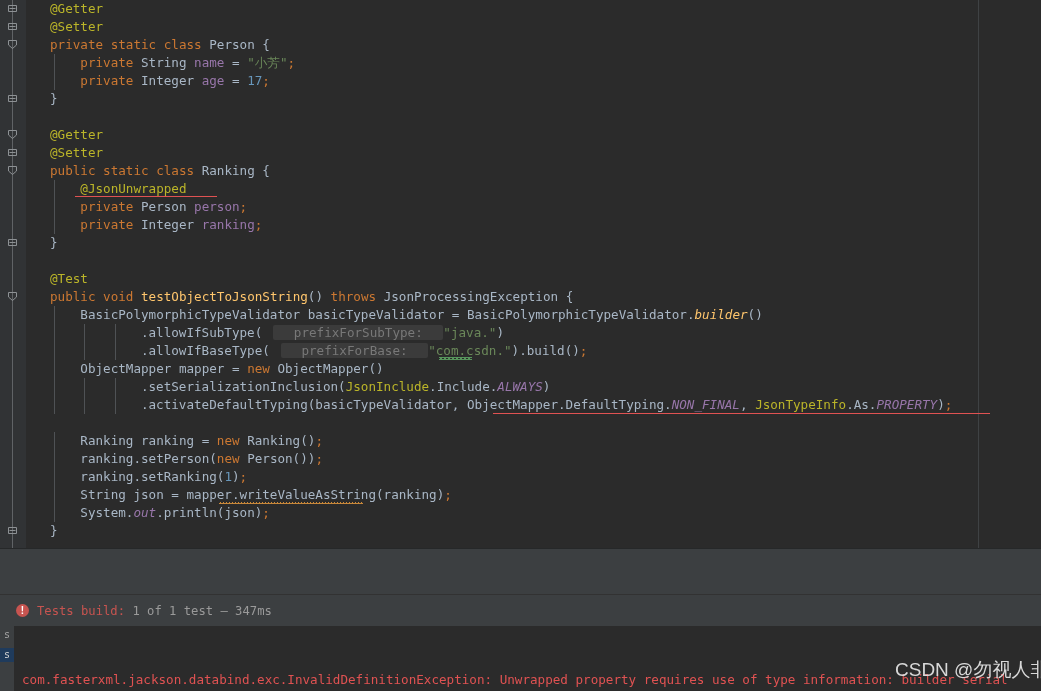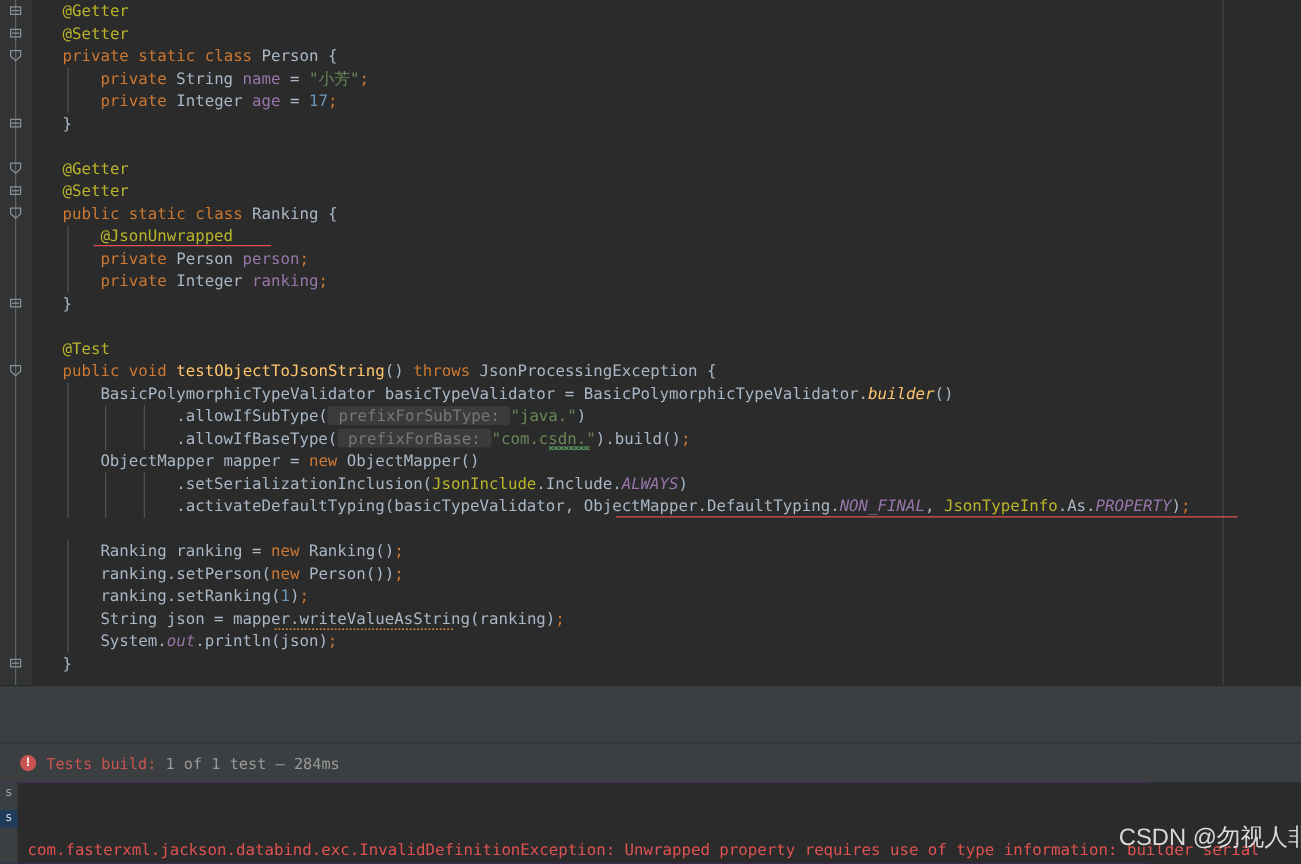--- a/index.html
+++ b/index.html
@@ -10,21 +10,21 @@
   body {
     width: 1041px;
     height: 691px;
     overflow: hidden;
     font-family: "DejaVu Sans Mono", "Liberation Mono", monospace;
   }
   .ide {
     position: relative;
     width: 920px;
     height: 691px;
-    background: #6d28d9;
+    background: #0c4a6e;
   }
 
   
   .editor {
     position: absolute;
     left: 0; top: 0;
     width: 1041px;
     height: 548px;
     background: #2b2b2b;
     overflow: hidden;
@@ -92,21 +92,21 @@
   
   .kw   { color: #cc7832; }
   .ann  { color: #bbb529; }
   .cls  { color: #a9b7c6; }
   .fld  { color: #9876aa; }
   .mth  { color: #ffc66d; }
   .str  { color: #6a8759; }
   .num  { color: #6897bb; }
   .sfld { color: #9876aa; font-style: italic; }
   .sm   { color: #ffc66d; font-style: italic; }
-  .hint { color: #787878; background: #3b3b3b; border-radius: 2px; padding: 0 1px; }
+  .hint { color: #787878; background: #3b3b3b; border-radius: 2px; padding: 0 13px; margin-left: 11px; }
   .punct{ color: #a9b7c6; }
   .semi { color: #cc7832; }
 
   
   .err-underline {
     position: absolute;
     height: 1px;
     background: #e05252;
   }
   
@@ -281,21 +281,21 @@
     </div>
     <div class="margin-line"></div>
     <div class="code" id="code-area"><div class="line"><span style="padding-left: 0px;"></span><span class="ann">@Getter</span></div><div class="line"><span style="padding-left: 0px;"></span><span class="ann">@Setter</span></div><div class="line"><span style="padding-left: 0px;"></span><span class="kw">private</span><span class="punct"> </span><span class="kw">static</span><span class="punct"> </span><span class="kw">class</span><span class="cls"> Person </span><span class="punct">{</span></div><div class="line"><span class="iguide" style="left: 28px;"></span><span style="padding-left: 30.32px;"></span><span class="kw">private</span><span class="cls"> String </span><span class="fld">name</span><span class="punct"> = </span><span class="str">"小芳"</span><span class="semi">;</span></div><div class="line"><span class="iguide" style="left: 28px;"></span><span style="padding-left: 30.32px;"></span><span class="kw">private</span><span class="cls"> Integer </span><span class="fld">age</span><span class="punct"> = </span><span class="num">17</span><span class="semi">;</span></div><div class="line"><span style="padding-left: 0px;"></span><span class="punct">}</span></div><div class="line"><span style="padding-left: 0px;"></span></div><div class="line"><span style="padding-left: 0px;"></span><span class="ann">@Getter</span></div><div class="line"><span style="padding-left: 0px;"></span><span class="ann">@Setter</span></div><div class="line"><span style="padding-left: 0px;"></span><span class="kw">public</span><span class="punct"> </span><span class="kw">static</span><span class="punct"> </span><span class="kw">class</span><span class="cls"> Ranking </span><span class="punct">{</span></div><div class="line"><span class="iguide" style="left: 28px;"></span><span style="padding-left: 30.32px;"></span><span class="ann">@JsonUnwrapped</span><span class="err-underline" style="left: 49px; width: 142px; top: 16px;"></span></div><div class="line"><span class="iguide" style="left: 28px;"></span><span style="padding-left: 30.32px;"></span><span class="kw">private</span><span class="cls"> Person </span><span class="fld">person</span><span class="semi">;</span></div><div class="line"><span class="iguide" style="left: 28px;"></span><span style="padding-left: 30.32px;"></span><span class="kw">private</span><span class="cls"> Integer </span><span class="fld">ranking</span><span class="semi">;</span></div><div class="line"><span style="padding-left: 0px;"></span><span class="punct">}</span></div><div class="line"><span style="padding-left: 0px;"></span></div><div class="line"><span style="padding-left: 0px;"></span><span class="ann">@Test</span></div><div class="line"><span style="padding-left: 0px;"></span><span class="kw">public</span><span class="punct"> </span><span class="kw">void</span><span class="punct"> </span><span class="mth">testObjectToJsonString</span><span class="punct">() </span><span class="kw">throws</span><span class="cls"> JsonProcessingException </span><span class="punct">{</span></div><div class="line"><span class="iguide" style="left: 28px;"></span><span style="padding-left: 30.32px;"></span><span class="cls">BasicPolymorphicTypeValidator basicTypeValidator = BasicPolymorphicTypeValidator.</span><span class="sm">builder</span><span class="punct">()</span></div><div class="line"><span class="iguide" style="left: 28px;"></span><span class="iguide" style="left: 58.32px;"></span><span class="iguide" style="left: 88.64px;"></span><span style="padding-left: 90.96px;"></span><span class="punct">.allowIfSubType(</span><span class="hint"> prefixForSubType: </span><span class="str">"java."</span><span class="punct">)</span></div><div class="line"><span class="iguide" style="left: 28px;"></span><span class="iguide" style="left: 58.32px;"></span><span class="iguide" style="left: 88.64px;"></span><span style="padding-left: 90.96px;"></span><span class="punct">.allowIfBaseType(</span><span class="hint"> prefixForBase: </span><span class="str">"com.csdn."</span><span class="punct">).build()</span><span class="semi">;</span><span class="typo-wave" style="left: 413px; width: 33px; top: 15px;"></span></div><div class="line"><span class="iguide" style="left: 28px;"></span><span style="padding-left: 30.32px;"></span><span class="cls">ObjectMapper mapper = </span><span class="kw">new</span><span class="cls"> ObjectMapper()</span></div><div class="line"><span class="iguide" style="left: 28px;"></span><span class="iguide" style="left: 58.32px;"></span><span class="iguide" style="left: 88.64px;"></span><span style="padding-left: 90.96px;"></span><span class="punct">.setSerializationInclusion(</span><span class="ann">JsonInclude</span><span class="punct">.Include.</span><span class="sfld">ALWAYS</span><span class="punct">)</span></div><div class="line"><span class="iguide" style="left: 28px;"></span><span class="iguide" style="left: 58.32px;"></span><span class="iguide" style="left: 88.64px;"></span><span style="padding-left: 90.96px;"></span><span class="punct">.activateDefaultTyping(basicTypeValidator, ObjectMapper.DefaultTyping.</span><span class="sfld">NON_FINAL</span><span class="punct">, </span><span class="ann">JsonTypeInfo</span><span class="punct">.As.</span><span class="sfld">PROPERTY</span><span class="punct">)</span><span class="semi">;</span><span class="err-underline" style="left: 467px; width: 497px; top: 17px;"></span></div><div class="line"><span style="padding-left: 0px;"></span></div><div class="line"><span class="iguide" style="left: 28px;"></span><span style="padding-left: 30.32px;"></span><span class="cls">Ranking ranking = </span><span class="kw">new</span><span class="cls"> Ranking()</span><span class="semi">;</span></div><div class="line"><span class="iguide" style="left: 28px;"></span><span style="padding-left: 30.32px;"></span><span class="cls">ranking.setPerson(</span><span class="kw">new</span><span class="cls"> Person())</span><span class="semi">;</span></div><div class="line"><span class="iguide" style="left: 28px;"></span><span style="padding-left: 30.32px;"></span><span class="cls">ranking.setRanking(</span><span class="num">1</span><span class="punct">)</span><span class="semi">;</span></div><div class="line"><span class="iguide" style="left: 28px;"></span><span style="padding-left: 30.32px;"></span><span class="cls">String json = mapper.writeValueAsString(ranking)</span><span class="semi">;</span><span class="warn-dots" style="left: 193px; width: 144px; top: 16px;"></span></div><div class="line"><span class="iguide" style="left: 28px;"></span><span style="padding-left: 30.32px;"></span><span class="cls">System.</span><span class="sfld">out</span><span class="cls">.println(json)</span><span class="semi">;</span></div><div class="line"><span style="padding-left: 0px;"></span><span class="punct">}</span></div></div>
   </div>
 
   <div class="panel-strip strip-a"></div>
   <div class="panel-strip strip-b"></div>
 
   <div class="test-status">
     <div class="err-badge">!</div>
-    <div class="test-text"><span>Tests build:</span><span class="muted"> 1 of 1 test – 284</span><span class="muted">ms</span></div>
+    <div class="test-text"><span>Tests build:</span><span class="muted"> 1 of 1 test – 347</span><span class="muted">ms</span></div>
   </div>
 
   <div class="console">
     <div class="console-tabs">
       <div class="ctab" style="top:2px;">s</div>
       <div class="ctab sel" style="top:22px;">s</div>
     </div>
     <div class="stack">
       <div class="ln">com.fasterxml.jackson.databind.exc.InvalidDefinitionException: Unwrapped property requires use of type information: builder serial</div>
       

